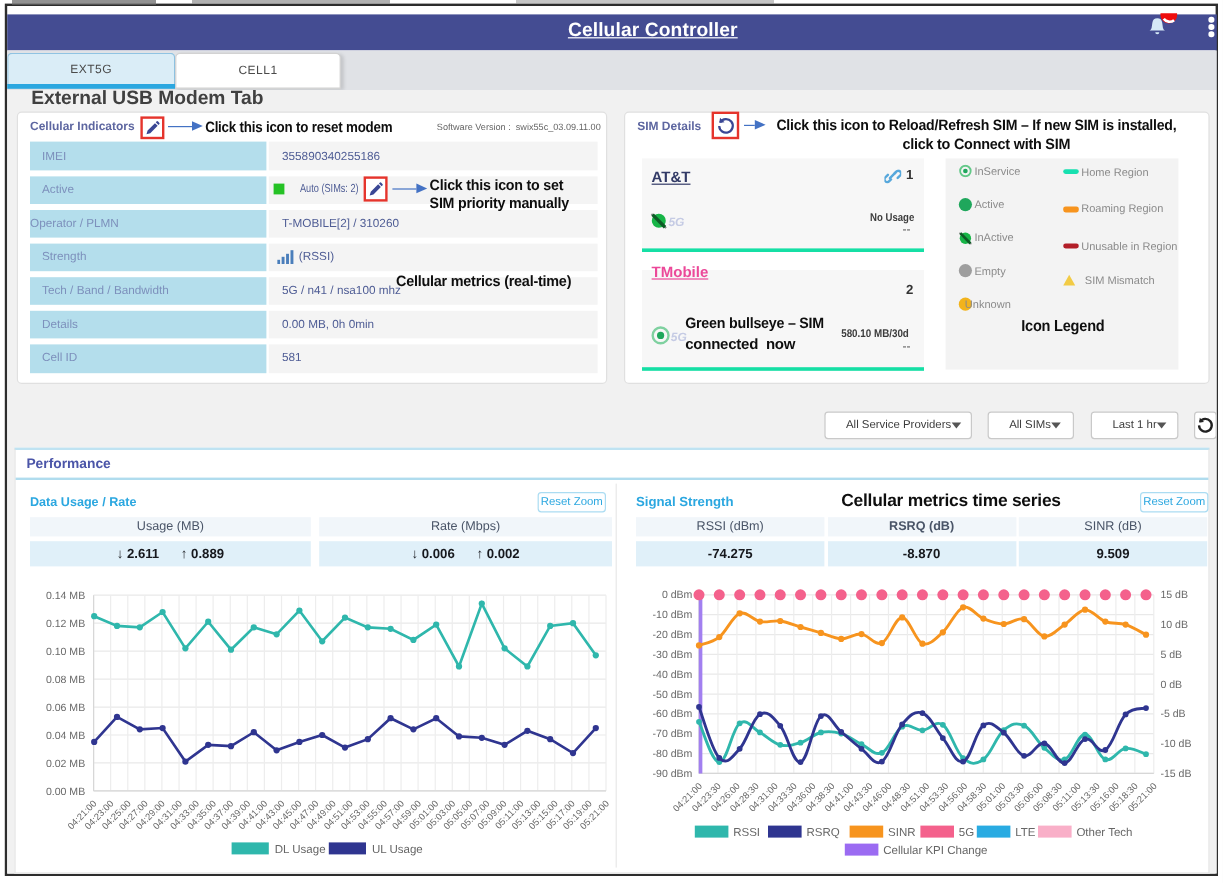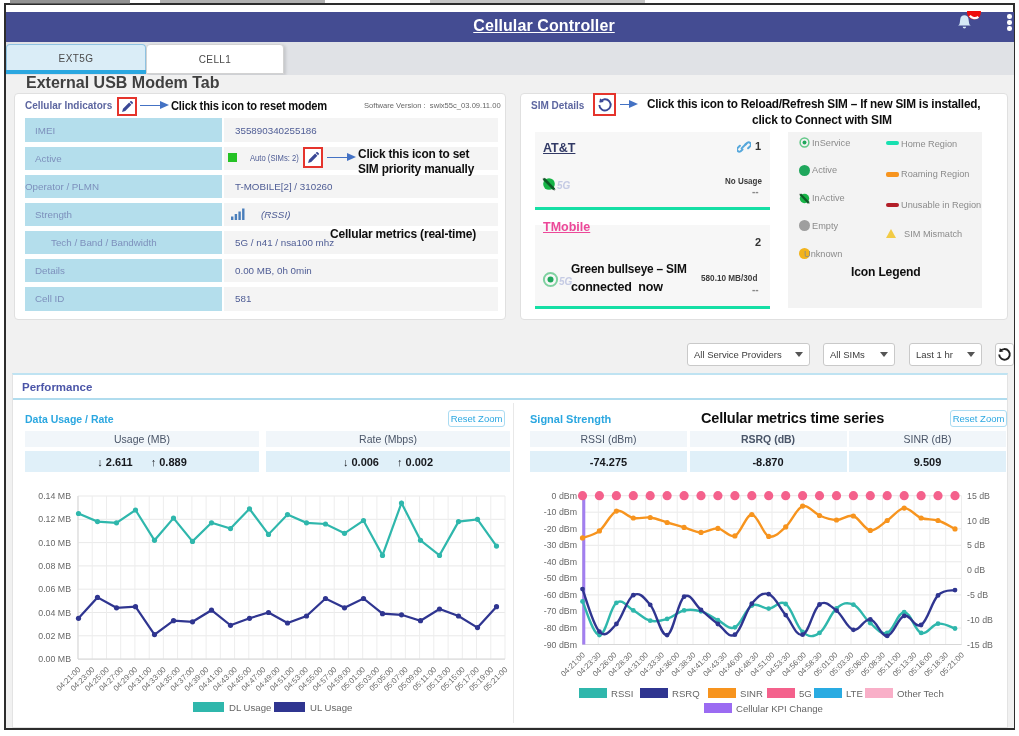--- a/index.html
+++ b/index.html
@@ -3,21 +3,21 @@
 <style>
 * { margin:0; padding:0; box-sizing:border-box; }
 body { width:1019px; height:736px; position:relative; background:#fff;
        font-family:"Liberation Sans", sans-serif; overflow:hidden; }
 .abs { position:absolute; }
 .bold { font-weight:bold; }
 .redbox { position:absolute; border:2px solid #e5342c; background:#fff; display:flex; align-items:center; justify-content:center; }
 .ann { position:absolute; font-weight:bold; color:#0e0e0e; font-size:12.5px; letter-spacing:-0.2px; white-space:nowrap; transform-origin:0 0; }
 .arrow { position:absolute; height:0; border-top:1.6px solid #4472c4; }
 .arrow:after { content:""; position:absolute; right:-9px; top:-5.2px; border-left:9px solid #4472c4; border-top:4.5px solid transparent; border-bottom:4.5px solid transparent; }
-.dd { position:absolute; background:#fff; border:1px solid #c9c9c9; border-radius:3px; font-size:9.5px; color:#3c3c3c; display:flex; align-items:center; padding:0 6px; white-space:nowrap; height:23px; }
+.dd { position:absolute; background:#fff; border:1px solid #c9c9c9; border-radius:3px; font-size:9.5px; color:#3c3c3c; display:flex; align-items:center; padding:0 17px; white-space:nowrap; height:23px; }
 .dd .tri { margin-left:auto; width:0; height:0; border-left:4.5px solid transparent; border-right:4.5px solid transparent; border-top:5.5px solid #555; }
 .rz { position:absolute; border:1px solid #abdcf2; color:#2ba7e0; background:#fdfeff; font-size:9.5px; border-radius:3px; text-align:center; line-height:15px; white-space:nowrap; width:57px; height:17px; }
 .lg { position:absolute; font-size:9.2px; color:#8b8b8b; white-space:nowrap; }
 .cell { position:absolute; display:flex; align-items:center; font-size:9.8px; }
 .shead { position:absolute; background:#f1f6fa; display:flex; align-items:center; justify-content:center; font-size:10.5px; color:#4a5568; height:16px; }
 .sval { position:absolute; background:#e0f0f9; display:flex; align-items:center; justify-content:center; font-size:11px; font-weight:bold; color:#16181d; height:21px; }
 </style></head>
 <body>
 
 <div class="abs" style="left:4px;top:3px;width:1011px;height:727px;border:2px solid #2d2d2d;background:#fff;"></div>
@@ -54,21 +54,21 @@
 <div class="ann" style="left:171px;top:99px;transform:scaleX(0.89);">Click this icon to reset modem</div>
 <div class="abs" style="left:364px;top:101px;font-size:7.6px;color:#666;white-space:nowrap;">Software Version :&nbsp; swix55c_03.09.11.00</div>
 <div class="cell" style="left:25px;top:118.4px;width:197px;height:23.3px;background:#b4deec;padding-left:10px;color:#7d90bc;">IMEI</div>
 <div class="cell" style="left:224px;top:118.4px;width:274px;height:23.3px;background:#f4f4f4;padding-left:11px;color:#4f5d95;">355890340255186</div>
 <div class="cell" style="left:25px;top:146.6px;width:197px;height:23.3px;background:#b4deec;padding-left:10px;color:#7d90bc;">Active</div>
 <div class="cell" style="left:224px;top:146.6px;width:274px;height:23.3px;background:#f4f4f4;padding-left:11px;color:#4f5d95;"></div>
 <div class="cell" style="left:25px;top:174.7px;width:197px;height:23.3px;background:#b4deec;color:#7d90bc;">Operator / PLMN</div>
 <div class="cell" style="left:224px;top:174.7px;width:274px;height:23.3px;background:#f4f4f4;padding-left:11px;color:#4f5d95;">T-MOBILE[2] / 310260</div>
 <div class="cell" style="left:25px;top:202.8px;width:197px;height:23.3px;background:#b4deec;padding-left:10px;color:#7d90bc;">Strength</div>
 <div class="cell" style="left:224px;top:202.8px;width:274px;height:23.3px;background:#f4f4f4;padding-left:11px;color:#4f5d95;"></div>
-<div class="cell" style="left:25px;top:231.0px;width:197px;height:23.3px;background:#b4deec;padding-left:26px;color:#7d90bc;">Tech / Band / Bandwidth</div>
+<div class="cell" style="left:25px;top:231.0px;width:197px;height:23.3px;background:#b4deec;padding-left:10px;color:#7d90bc;">Tech / Band / Bandwidth</div>
 <div class="cell" style="left:224px;top:231.0px;width:274px;height:23.3px;background:#f4f4f4;padding-left:11px;color:#4f5d95;">5G / n41 / nsa100 mhz</div>
 <div class="cell" style="left:25px;top:259.1px;width:197px;height:23.3px;background:#b4deec;padding-left:10px;color:#7d90bc;">Details</div>
 <div class="cell" style="left:224px;top:259.1px;width:274px;height:23.3px;background:#f4f4f4;padding-left:11px;color:#4f5d95;">0.00 MB, 0h 0min</div>
 <div class="cell" style="left:25px;top:287.3px;width:197px;height:23.3px;background:#b4deec;padding-left:10px;color:#7d90bc;">Cell ID</div>
 <div class="cell" style="left:224px;top:287.3px;width:274px;height:23.3px;background:#f4f4f4;padding-left:11px;color:#4f5d95;">581</div>
 <div class="abs" style="left:228px;top:153px;width:9px;height:9px;background:#25c225;"></div>
 <div class="abs" style="left:250px;top:152px;font-size:9.8px;color:#4f5d95;white-space:nowrap;transform:scaleX(0.78);transform-origin:0 0;">Auto (SIMs: 2)</div>
 <div class="redbox" style="left:303px;top:147px;width:20px;height:21px;">
     <svg width="14" height="14" viewBox="0 0 15 15">
       <path d="M2.2 12.8 l1-3.4 6.6-6.6 2.4 2.4 -6.6 6.6 z M10.5 2.1 l0.9-0.9 q0.5-0.5 1.2 0.2 l1 1 q0.7 0.7 0.2 1.2 l-0.9 0.9 z" fill="#3a4795"></path>
@@ -76,21 +76,21 @@
   </div>
 <div class="arrow" style="left:327px;top:157px;width:20px;"></div>
 <div class="ann" style="left:358px;top:147px;transform:scaleX(0.95);">Click this icon to set</div>
 <div class="ann" style="left:358px;top:162px;transform:scaleX(0.95);">SIM priority manually</div>
 <svg class="abs" style="left:231px;top:207px" width="15" height="13" viewBox="0 0 15 13">
 <rect x="0" y="9.5" width="2.4" height="3.5" fill="#4a7ebb"></rect>
     <rect x="3.7" y="7" width="2.4" height="6" fill="#4a7ebb"></rect>
 <rect x="7.4" y="4.5" width="2.4" height="8.5" fill="#4a7ebb"></rect>
     <rect x="11.1" y="1.5" width="2.4" height="11.5" fill="#4a7ebb"></rect>
   </svg>
-<div class="abs" style="left:261px;top:209px;font-size:9.8px;color:#4f5d95;font-style:italic;">(RSSI)</div>
+<div class="abs" style="left:249px;top:209px;font-size:9.8px;color:#4f5d95;">(RSSI)</div>
 <div class="ann" style="left:330px;top:227px;transform:scaleX(0.96);">Cellular metrics (real-time)</div>
 <div class="abs" style="left:520px;top:93px;width:488px;height:227px;background:#fff;border:1px solid #e0e0e0;border-radius:4px;"></div>
 <div class="abs bold" style="left:531px;top:100px;font-size:10px;color:#5d66a0;">SIM Details</div>
 <div class="redbox" style="left:593px;top:93px;width:23px;height:23px;">
     <svg width="16" height="16" viewBox="0 0 17 17">
       <path d="M3.4 5.2 A6 6 0 1 1 2.5 8.5" fill="none" stroke="#3a4795" stroke-width="2"></path>
       <path d="M3.2 1.2 l-0.6 4.6 4.6-0.6 z" fill="#3a4795"></path>
     </svg>
   </div>
 <div class="arrow" style="left:620px;top:104px;width:9px;"></div>

